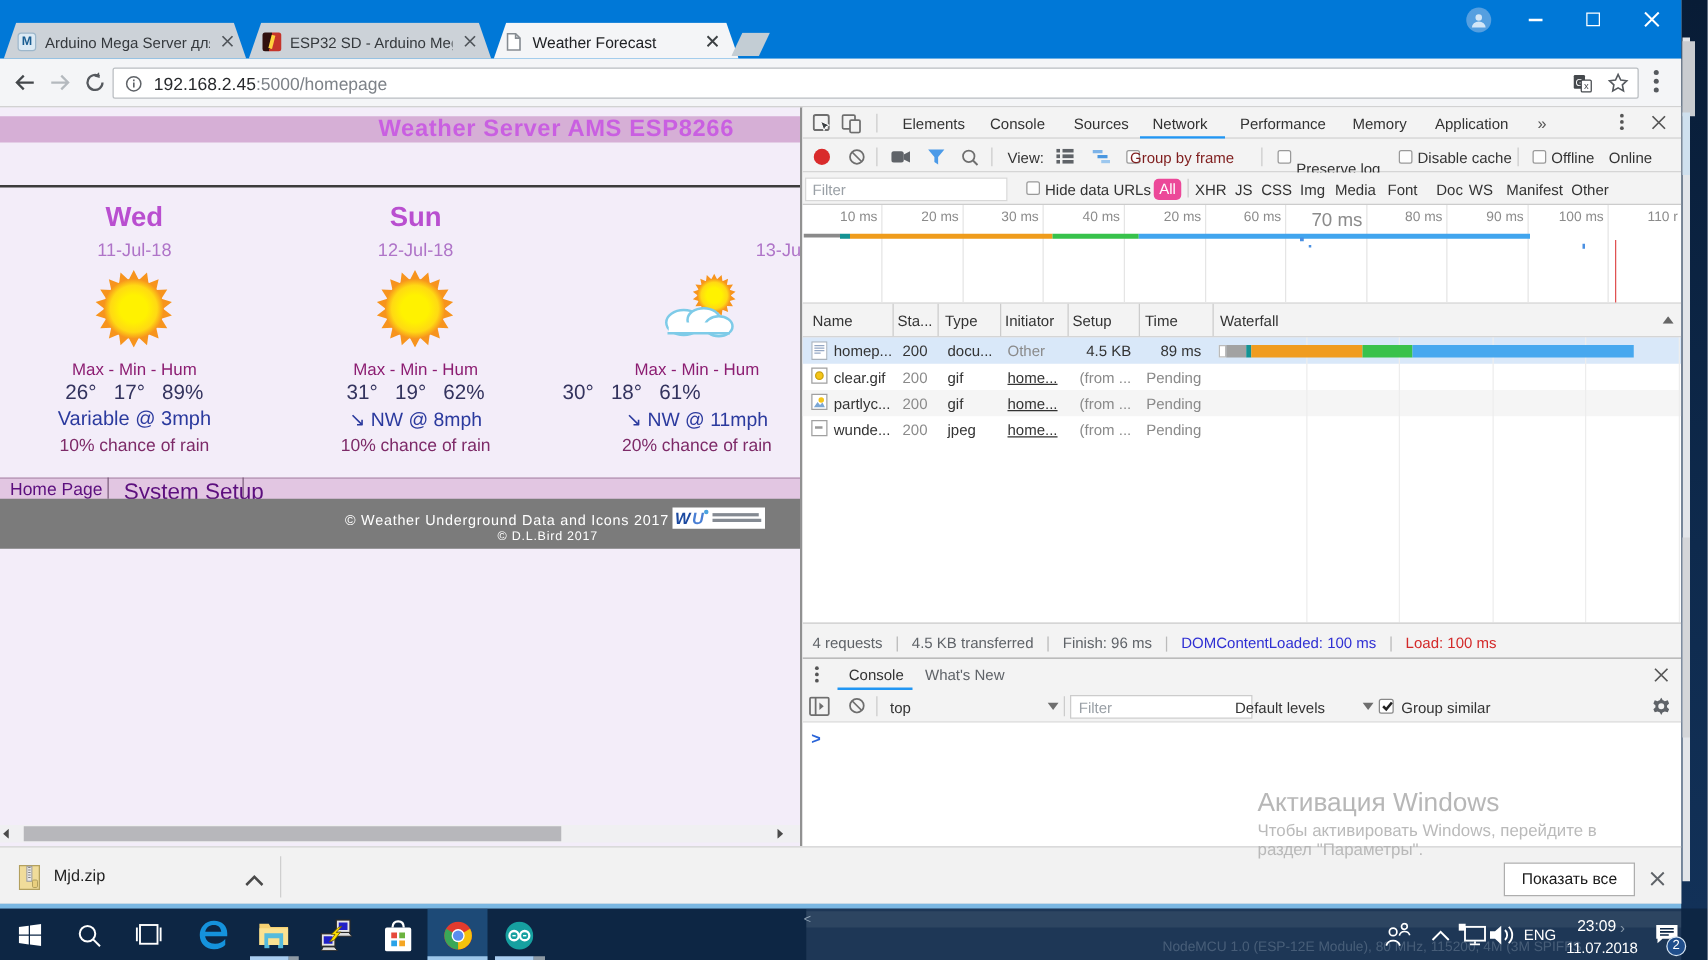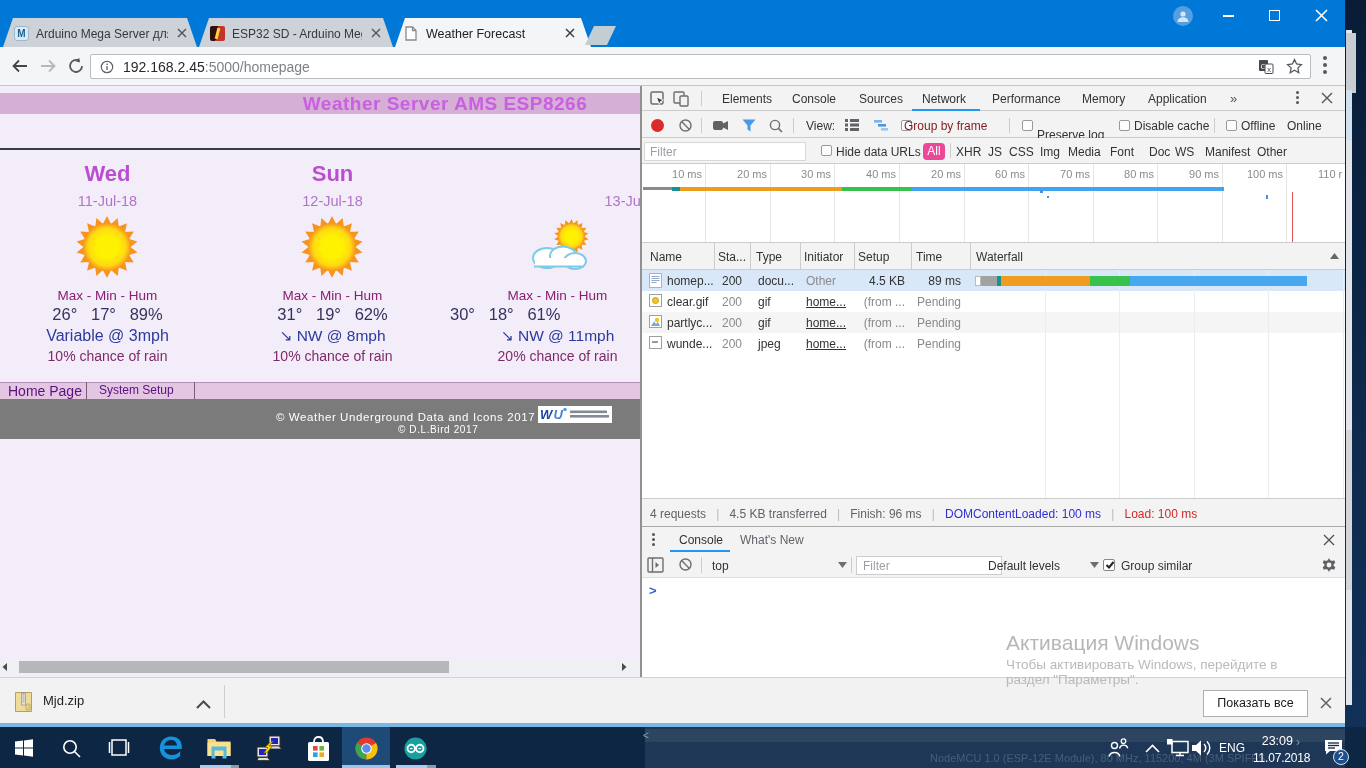--- a/index.html
+++ b/index.html
@@ -146,21 +146,21 @@
   </svg>
   <div class="a tx" style="left:450px;top:202px;width:215px;text-align:center;font-size:13.5px;color:#8c1d72;">Max - Min - Hum</div>
   <div class="a tx" style="left:450px;top:219px;width:215px;text-align:left;font-size:16.5px;color:#33335e;">30°&nbsp;&nbsp;&nbsp;18°&nbsp;&nbsp;&nbsp;61%</div>
   <div class="a tx" style="left:450px;top:241px;width:215px;text-align:center;font-size:15.5px;color:#2b3a9e;">↘ NW @ 11mph</div>
   <div class="a tx" style="left:450px;top:262px;width:215px;text-align:center;font-size:14px;color:#7d2a68;">20% chance of rain</div>
   
   <div class="a" style="left:0;top:296px;width:890px;height:17px;background:#e2c6e2;border-top:1px solid #b193b1;"></div>
   <div class="a" style="left:86px;top:296px;width:1px;height:17px;background:#7a5c7a;"></div>
   <div class="a" style="left:194px;top:296px;width:1px;height:17px;background:#7a5c7a;"></div>
   <div class="a tx" style="left:8px;top:297px;font-size:14px;color:#5c0f7e;">Home Page</div>
-  <div class="a tx" style="left:99px;top:297px;font-size:12px;color:#5c0f7e;">System Setup</div>
+  <div class="a tx" style="left:99px;top:297px;font-size:18px;color:#5c0f7e;">System Setup</div>
   
   <div class="a" style="left:0;top:313px;width:890px;height:40px;background:#7b7b7b;"></div>
   <div class="a tx" style="left:276px;top:325px;font-size:11.5px;letter-spacing:0.6px;color:#fff;">© Weather Underground Data and Icons 2017</div>
   <div class="a" style="left:538px;top:320px;width:74px;height:17px;background:#fff;">
     <svg width="74" height="17" viewBox="0 0 74 17">
         <text x="2" y="13" font-size="13" font-weight="bold" font-style="italic" font-family="Liberation Sans" fill="#1b49a0">W</text>
         <text x="15.5" y="13" font-size="13" font-weight="bold" font-style="italic" font-family="Liberation Sans" fill="#4a7fd4">U</text>
         <circle cx="27" cy="3.5" r="1.8" fill="#4aa3e0"></circle>
         <rect x="32" y="4.5" width="37" height="2.6" fill="#848a92"></rect>
         <rect x="32" y="9" width="39" height="2.6" fill="#848a92"></rect>
@@ -282,21 +282,21 @@
     <div class="a" style="left:451px;top:0;width:1px;height:78px;background:#e5e5e5;"></div>
     <div class="a" style="left:515px;top:0;width:1px;height:78px;background:#e5e5e5;"></div>
     <div class="a" style="left:580px;top:0;width:1px;height:78px;background:#e5e5e5;"></div>
     <div class="a" style="left:644px;top:0;width:1px;height:78px;background:#e5e5e5;"></div>
     <div class="a tx" style="left:0px;top:4px;width:60px;text-align:right;font-size:11px;color:#8b8b8b;">10 ms</div>
     <div class="a tx" style="left:65px;top:4px;width:60px;text-align:right;font-size:11px;color:#8b8b8b;">20 ms</div>
     <div class="a tx" style="left:129px;top:4px;width:60px;text-align:right;font-size:11px;color:#8b8b8b;">30 ms</div>
     <div class="a tx" style="left:194px;top:4px;width:60px;text-align:right;font-size:11px;color:#8b8b8b;">40 ms</div>
     <div class="a tx" style="left:259px;top:4px;width:60px;text-align:right;font-size:11px;color:#8b8b8b;">20 ms</div>
     <div class="a tx" style="left:323px;top:4px;width:60px;text-align:right;font-size:11px;color:#8b8b8b;">60 ms</div>
-    <div class="a tx" style="left:388px;top:4px;width:60px;text-align:right;font-size:11px;color:#8b8b8b;">70 ms</div>
+    <div class="a tx" style="left:388px;top:4px;width:60px;text-align:right;font-size:15px;color:#8b8b8b;">70 ms</div>
     <div class="a tx" style="left:452px;top:4px;width:60px;text-align:right;font-size:11px;color:#8b8b8b;">80 ms</div>
     <div class="a tx" style="left:517px;top:4px;width:60px;text-align:right;font-size:11px;color:#8b8b8b;">90 ms</div>
     <div class="a tx" style="left:578px;top:4px;width:63px;text-align:right;font-size:11px;color:#8b8b8b;">100 ms</div>
     <div class="a tx" style="left:676px;top:4px;font-size:11px;color:#8b8b8b;">110 r</div>
     <div class="a" style="left:1px;top:23px;width:29px;height:3px;background:#8a8a8a;"></div>
     <div class="a" style="left:30px;top:23px;width:8px;height:4px;background:#159393;"></div>
     <div class="a" style="left:38px;top:23px;width:162px;height:4px;background:#ef9c1c;"></div>
     <div class="a" style="left:200px;top:23px;width:69px;height:4px;background:#37c24b;"></div>
     <div class="a" style="left:269px;top:23px;width:313px;height:4px;background:#41a5ee;"></div>
     <div class="a" style="left:398px;top:26px;width:3px;height:3px;background:#4a90e2;"></div>

